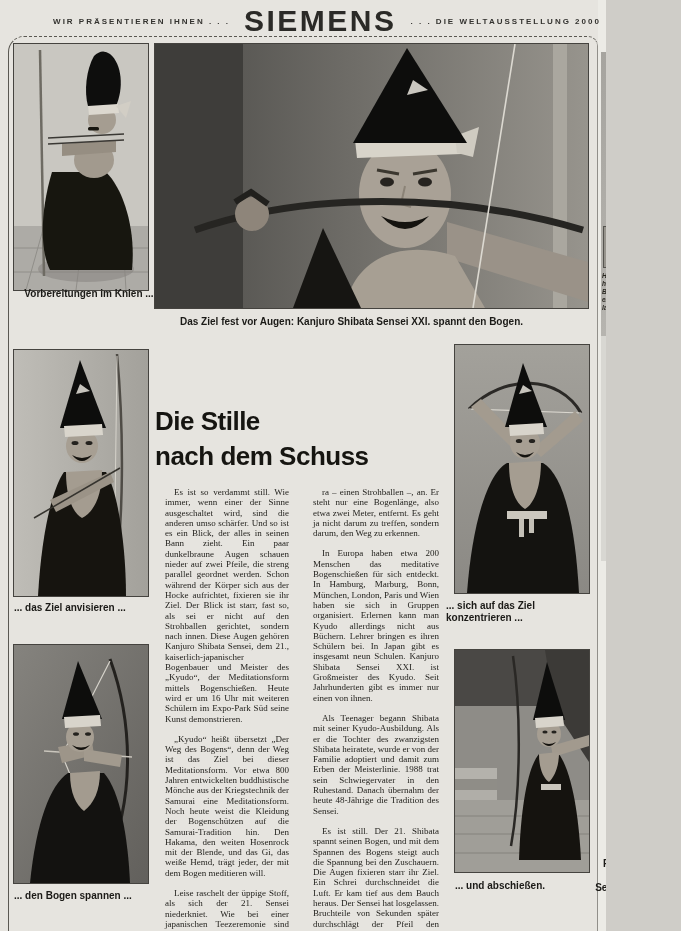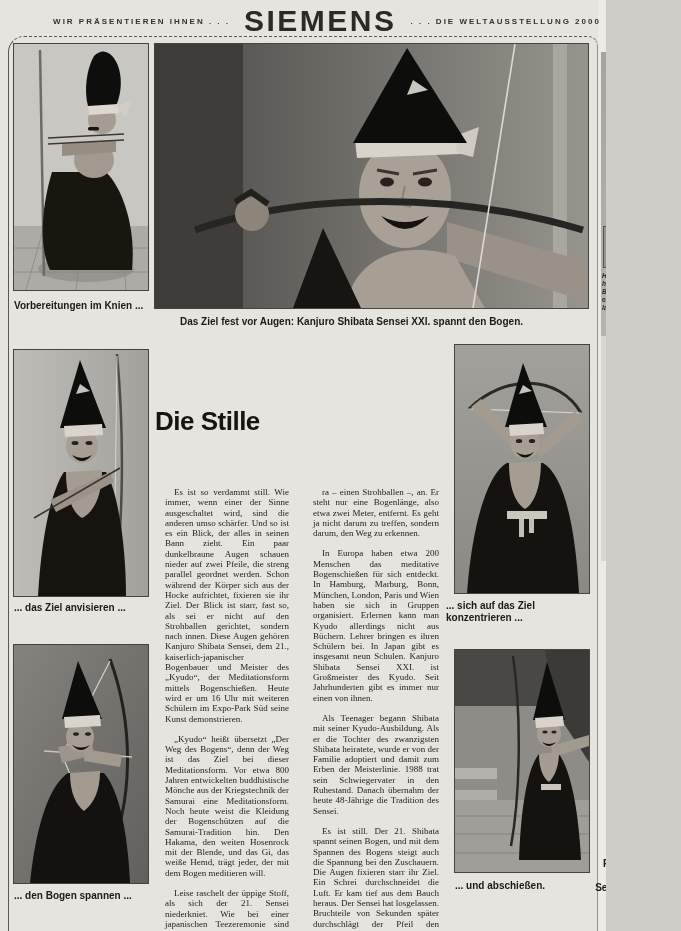--- a/index.html
+++ b/index.html
@@ -111,21 +111,21 @@
       <polygon points="48,100 102,96 102,108 48,112" fill="#968e82"></polygon>
       <line x1="34" y1="94" x2="110" y2="90" stroke="#3a3834" stroke-width="1.5"></line>
       <line x1="34" y1="100" x2="110" y2="96" stroke="#3a3834" stroke-width="1.5"></line>
       <circle cx="88" cy="76" r="14" fill="#a59d91"></circle>
       <rect x="74" y="83" width="11" height="3.5" rx="1.5" fill="#17150f"></rect>
       <path d="M80,12 C72,26 70,48 74,62 L102,62 C110,44 108,20 96,10 Q88,4 80,12 Z" fill="#0e0e0d"></path>
       <polygon points="74,62 104,60 105,69 75,71" fill="#dcd8cf"></polygon>
       <polygon points="102,62 117,57 112,74" fill="#d2cec5"></polygon>
     </svg>
   </div>
-  <div class="cap" style="left:14px;top:300px;width:150px;">Vorbereitungen im Knien ...</div>
+  <div class="cap" style="left:14px;top:288px;width:150px;text-align:center;">Vorbereitungen im Knien ...</div>
 
   <div class="photo" style="left:155px;top:44px;width:433px;height:264px;">
     <svg viewBox="0 0 433 264" preserveAspectRatio="none">
       <defs>
         <linearGradient id="gm" x1="0" y1="0" x2="1" y2="0">
           <stop offset="0" stop-color="#4b4a47"></stop>
             <stop offset=".45" stop-color="#6e6c67"></stop>
             <stop offset="1" stop-color="#97948d"></stop>
         </linearGradient>
       </defs>
@@ -204,20 +204,21 @@
       <path d="M61,107 Q70,113 79,107 Q70,118 61,107 Z" fill="#14120e"></path>
       <polygon points="68,18 50,82 92,82" fill="#0d0d0c"></polygon>
       <path d="M68,40 l9,6 l-13,3 Z" fill="#c6c3bc"></path>
       <polygon points="54,80 88,78 89,89 55,91" fill="#d8d4cb"></polygon>
     </svg>
   </div>
   <div class="cap" style="left:446px;top:600px;width:152px;">... sich auf das Ziel konzentrieren ...</div>
 
   <div class="headline">
     <div>Die Stille</div>
+    <div>nach dem Schuss</div>
   </div>
 
   <div class="bodycol col1">
     <p>Es ist so verdammt still. Wie immer, wenn einer der Sinne ausgeschaltet wird, sind die anderen umso schärfer. Und so ist es ein Blick, der alles in seinen Bann zieht. Ein paar dunkelbraune Augen schauen nieder auf zwei Pfeile, die streng parallel geordnet werden. Schon während der Körper sich aus der Hocke aufrichtet, fixieren sie ihr Ziel. Der Blick ist starr, fast so, als sei er nicht auf den Strohballen gerichtet, sondern nach innen. Diese Augen gehören Kanjuro Shibata Sensei, dem 21., kaiserlich-japanischer Bogenbauer und Meister des „Kyudo“, der Meditationsform mittels Bogenschießen. Heute wird er um 16 Uhr mit weiteren Schülern im Expo-Park Süd seine Kunst demonstrieren.</p>
     <p>„Kyudo“ heißt übersetzt „Der Weg des Bogens“, denn der Weg ist das Ziel bei dieser Meditationsform. Vor etwa 800 Jahren entwickelten buddhistische Mönche aus der Kriegstechnik der Samurai eine Meditationsform. Noch heute weist die Kleidung der Bogenschützen auf die Samurai-Tradition hin. Den Hakama, den weiten Hosenrock mit der Blende, und das Gi, das weiße Hemd, trägt jeder, der mit dem Bogen meditieren will.</p>
     <p>Leise raschelt der üppige Stoff, als sich der 21. Sensei niederkniet. Wie bei einer japanischen Teezeremonie sind alle Bewegungen ritualisiert. Kurz schließt er die Augen. Streng parallel richtet er die zwei Pfeile aus – immer zwei bilden ein Paar. Langsam richtet sich der Japaner auf, stellt einen Pfeil gegen die Hosenblende, nimmt den anderen, und visiert das Ziel, einen Markiwa-</p>
   </div>
   <div class="bodycol col2">
     <p>ra – einen Strohballen –, an. Er steht nur eine Bogenlänge, also etwa zwei Meter, entfernt. Es geht ja nicht darum zu treffen, sondern darum, den Weg zu erkennen.</p>
     <p>In Europa haben etwa 200 Menschen das meditative Bogenschießen für sich entdeckt. In Hamburg, Marburg, Bonn, München, London, Paris und Wien haben sie sich in Gruppen organisiert. Erlernen kann man Kyudo allerdings nicht aus Büchern. Lehrer bringen es ihren Schülern bei. In Japan gibt es insgesamt neun Schulen. Kanjuro Shibata Sensei XXI. ist Großmeister des Kyudo. Seit Jahrhunderten gibt es immer nur einen von ihnen.</p>

